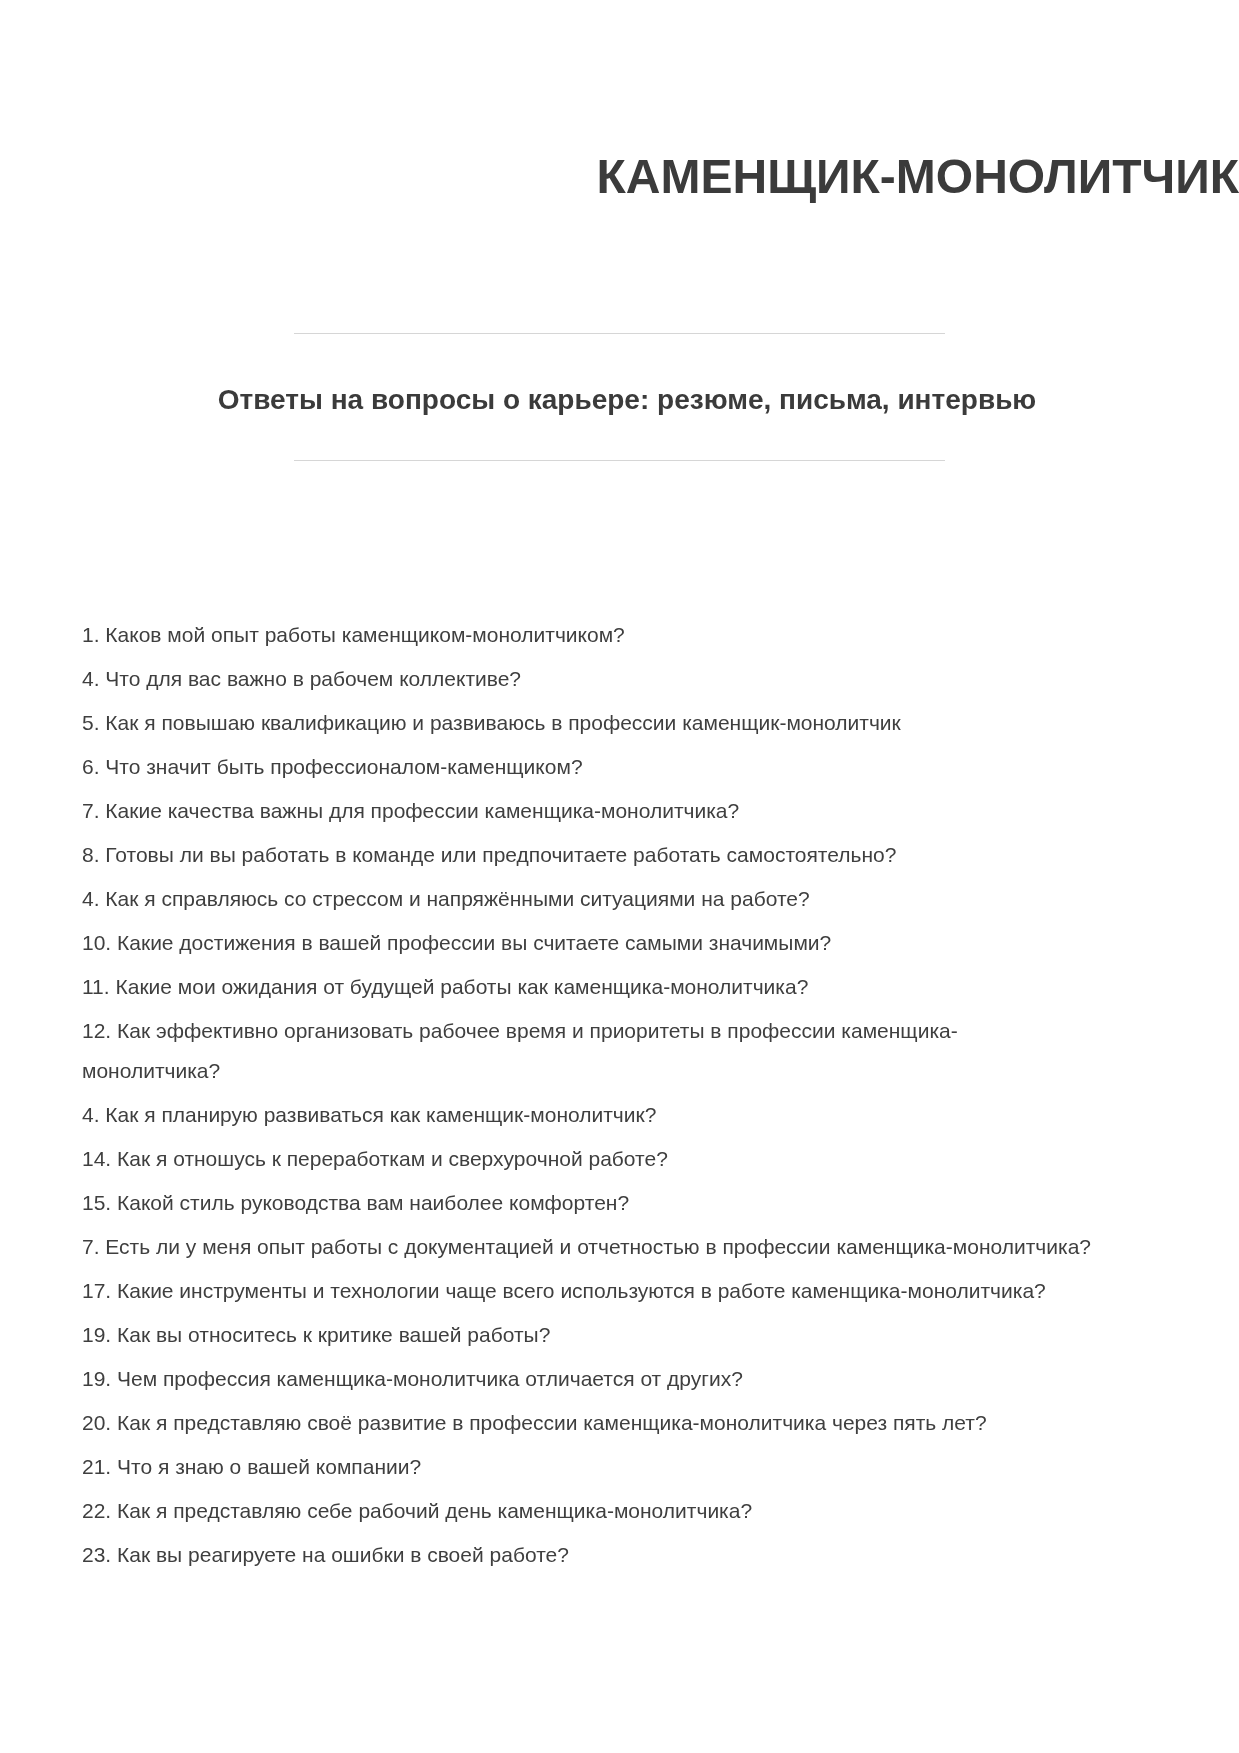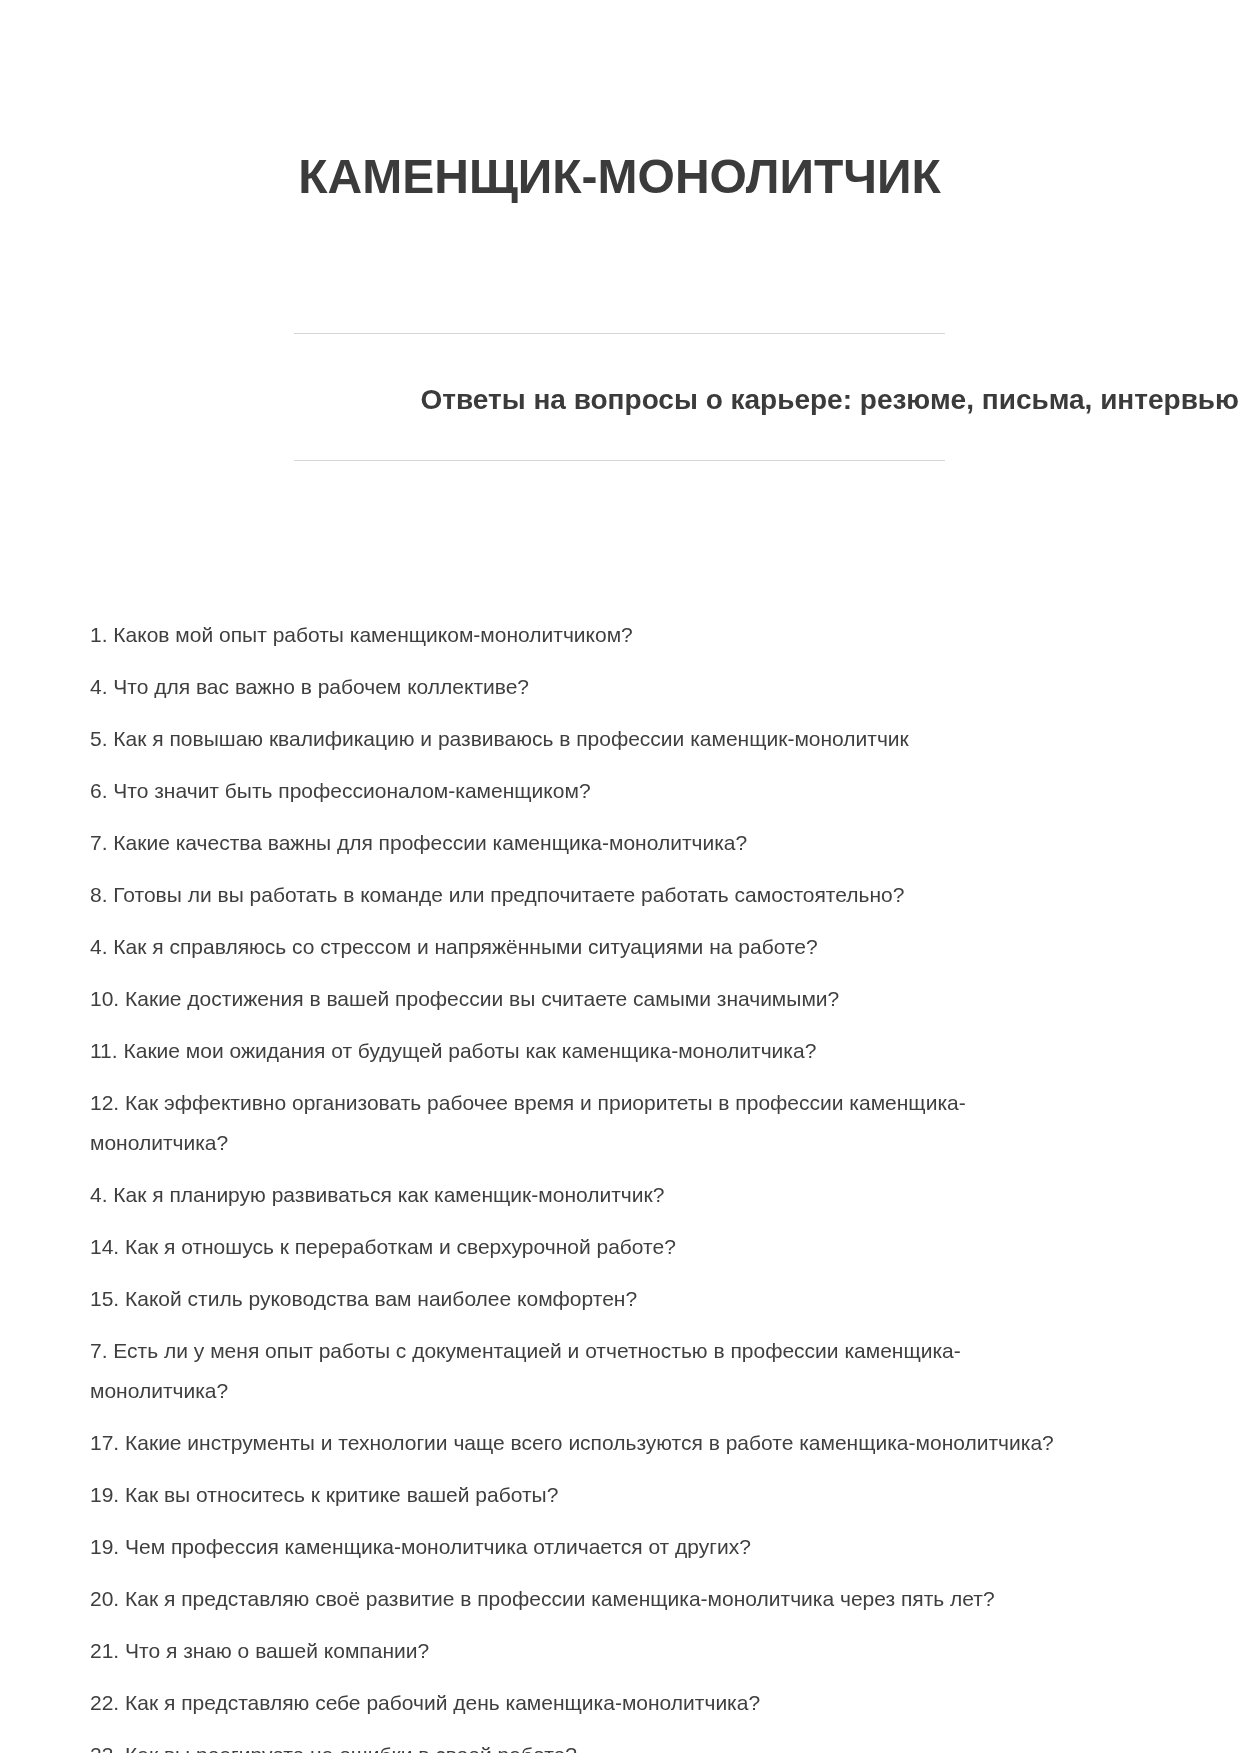--- a/index.html
+++ b/index.html
@@ -12,55 +12,55 @@
     width: 1239px;
     height: 1753px;
     margin: 0 auto;
     background: #ffffff;
     overflow: hidden;
     font-family: "Liberation Sans", "DejaVu Sans", sans-serif;
     color: #3d3d3d;
   }
   .doc-title {
     margin: 148px 0 0 0;
-    text-align: center;
+    text-align: right;
     font-size: 48px;
     line-height: 58px;
     font-weight: 700;
     color: #3b3b3b;
   }
   .rule {
     border: none;
     border-top: 1px solid #d6d6d6;
     width: 651px;
     height: 0;
     margin: 127px auto 0 auto;
   }
   .rule.rule-bottom {
     margin-top: 43px;
   }
   .doc-subtitle {
     margin: 49px auto 0 auto;
-    text-align: right;
+    text-align: center;
     font-size: 28px;
     line-height: 34px;
     font-weight: 600;
     color: #3b3b3b;
     padding-left: 15px;
   }
   .question-list {
     margin: 154px 0 0 78px;
     width: 1020px;
     font-size: 21px;
     line-height: 40px;
     font-weight: 400;
     color: #3f3f3f;
   }
   .question-item {
-    margin: 12px;
+    margin: 4px;
     padding: 0;
   }
 </style>
 </head>
 <body>
 
 <div class="page">
 
   <h1 class="doc-title">КАМЕНЩИК-МОНОЛИТЧИК</h1>
 

